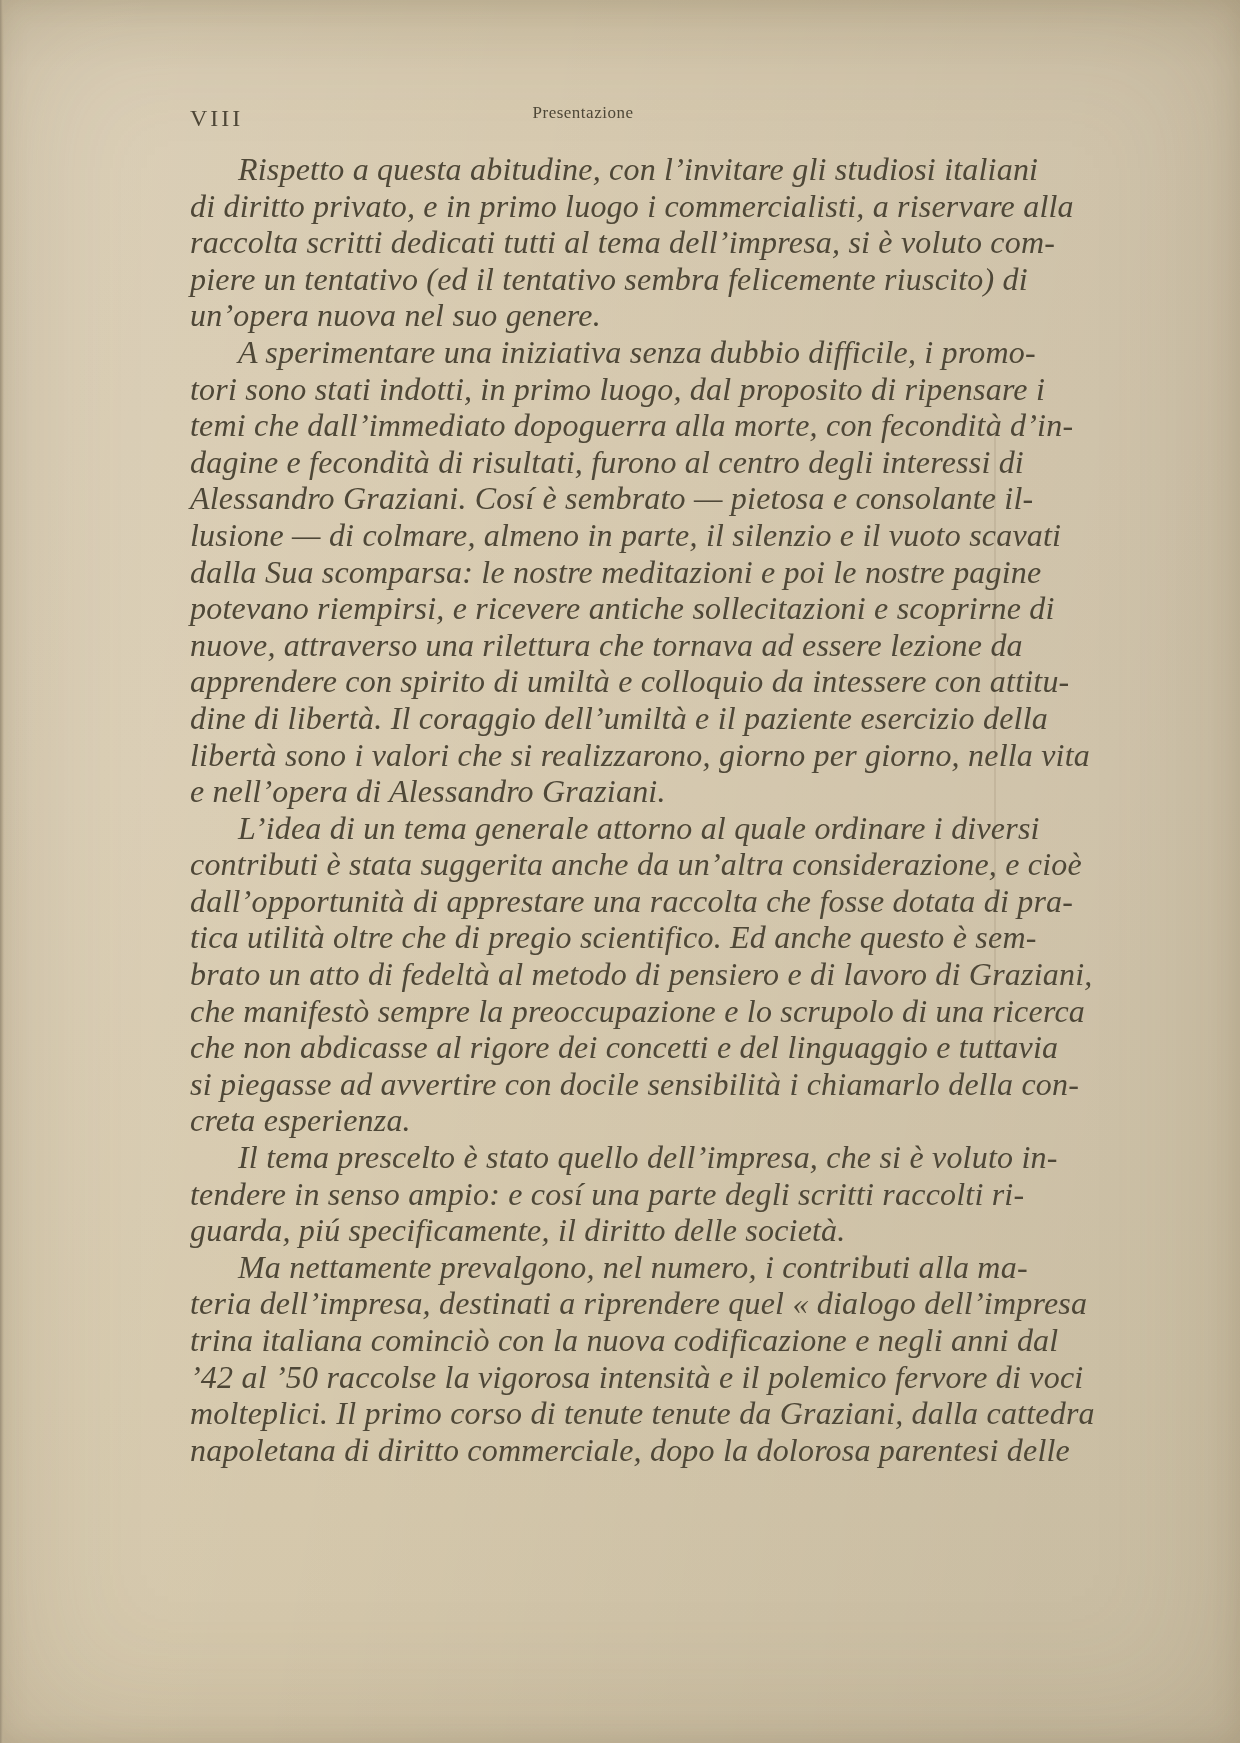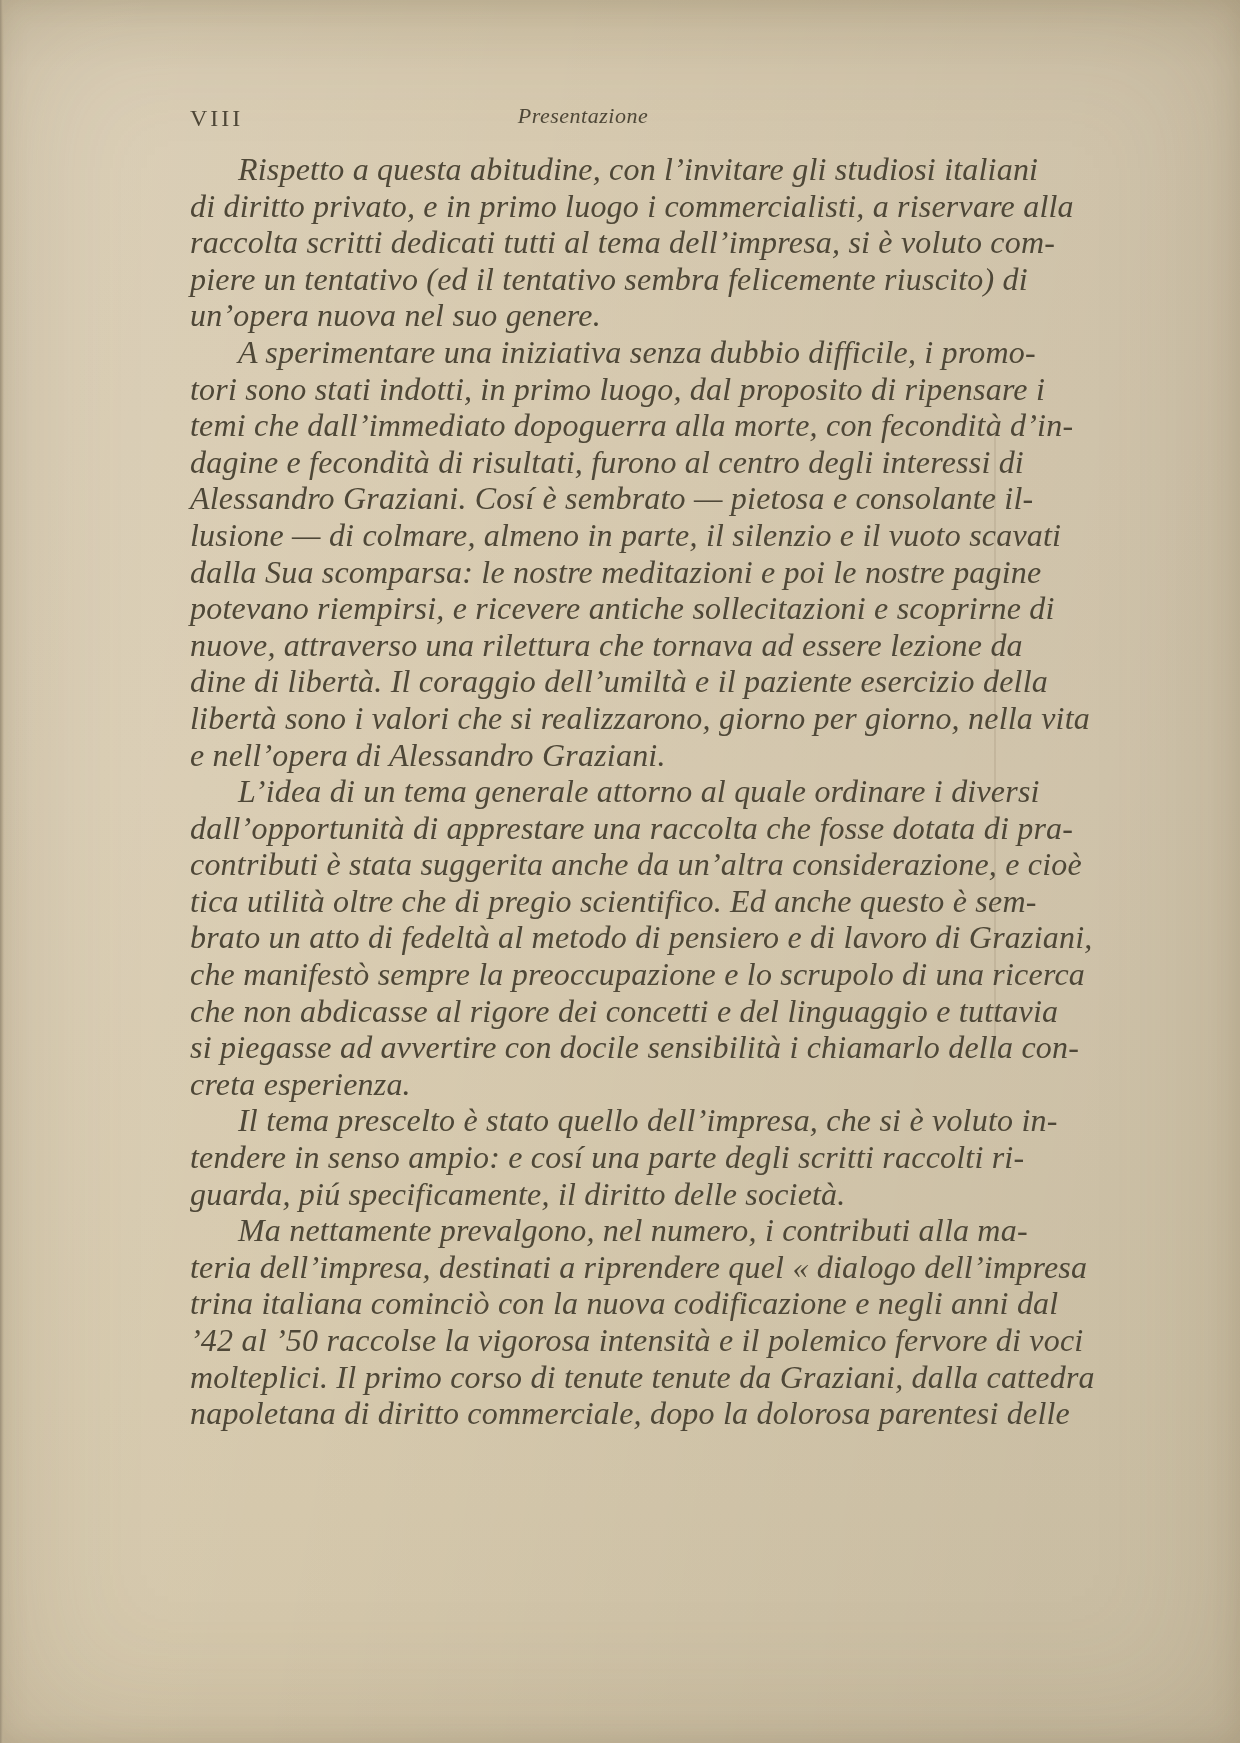--- a/index.html
+++ b/index.html
@@ -44,22 +44,21 @@
     left: 0; top: 2px;
     font-size: 24px;
     font-style: normal;
     letter-spacing: 3px;
   }
   .running-title {
     position: absolute;
     left: 0; top: 0;
     width: 100%;
     text-align: center;
-    font-style: italic;
-    font-size: 22px;
+    font-size: 17px;
     letter-spacing: 0.5px;
   }
   .page-body {
     position: absolute;
     left: 190px; top: 151px;
     width: 786px;
   }
   .para { margin: 0; }
   .line {
     font-style: italic;
@@ -96,28 +95,29 @@
       <div class="para">
         <div class="line first">A sperimentare una iniziativa senza dubbio difficile, i promo-</div>
         <div class="line">tori sono stati indotti, in primo luogo, dal proposito di ripensare i</div>
         <div class="line">temi che dall’immediato dopoguerra alla morte, con fecondità d’in-</div>
         <div class="line">dagine e fecondità di risultati, furono al centro degli interessi di</div>
         <div class="line">Alessandro Graziani. Cosí è sembrato — pietosa e consolante il-</div>
         <div class="line">lusione — di colmare, almeno in parte, il silenzio e il vuoto scavati</div>
         <div class="line">dalla Sua scomparsa: le nostre meditazioni e poi le nostre pagine</div>
         <div class="line">potevano riempirsi, e ricevere antiche sollecitazioni e scoprirne di</div>
         <div class="line">nuove, attraverso una rilettura che tornava ad essere lezione da</div>
+        <div class="line">apprendere con spirito di umiltà e colloquio da intessere con attitu-</div>
         <div class="line">dine di libertà. Il coraggio dell’umiltà e il paziente esercizio della</div>
         <div class="line">libertà sono i valori che si realizzarono, giorno per giorno, nella vita</div>
         <div class="line last">e nell’opera di Alessandro Graziani.</div>
       </div>
       <div class="para">
         <div class="line first">L’idea di un tema generale attorno al quale ordinare i diversi</div>
+        <div class="line">contributi è stata suggerita anche da un’altra considerazione, e cioè</div>
         <div class="line">dall’opportunità di apprestare una raccolta che fosse dotata di pra-</div>
-        <div class="line">contributi è stata suggerita anche da un’altra considerazione, e cioè</div>
         <div class="line">tica utilità oltre che di pregio scientifico. Ed anche questo è sem-</div>
         <div class="line">brato un atto di fedeltà al metodo di pensiero e di lavoro di Graziani,</div>
         <div class="line">che manifestò sempre la preoccupazione e lo scrupolo di una ricerca</div>
         <div class="line">che non abdicasse al rigore dei concetti e del linguaggio e tuttavia</div>
         <div class="line">si piegasse ad avvertire con docile sensibilità i chiamarlo della con-</div>
         <div class="line last">creta esperienza.</div>
       </div>
       <div class="para">
         <div class="line first">Il tema prescelto è stato quello dell’impresa, che si è voluto in-</div>
         <div class="line">tendere in senso ampio: e cosí una parte degli scritti raccolti ri-</div>

